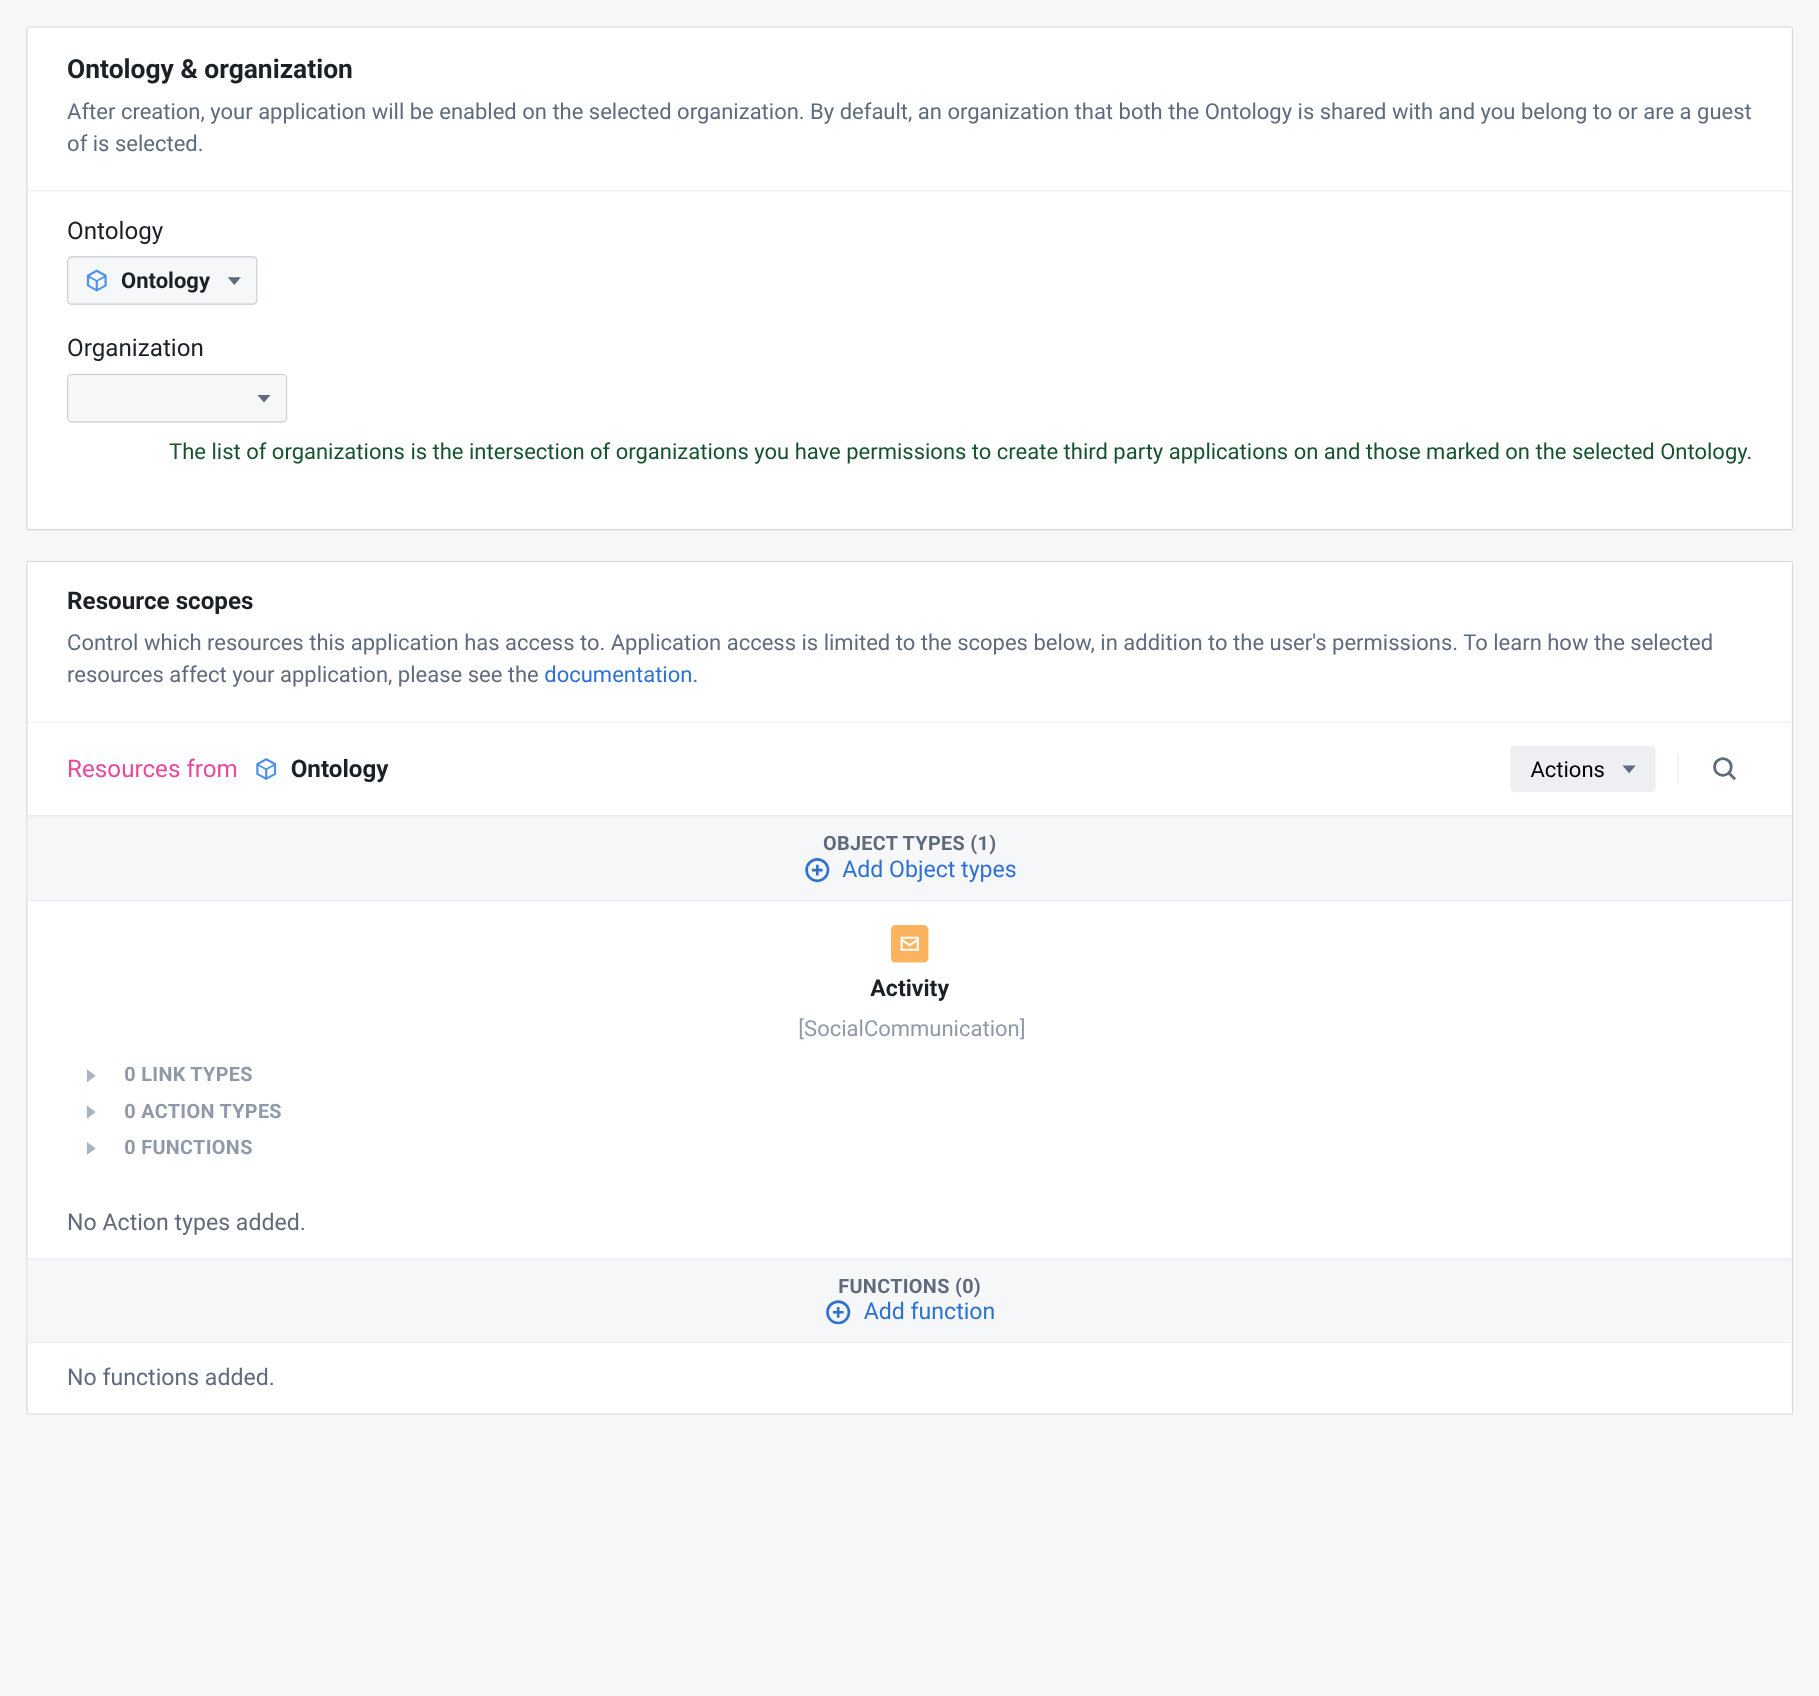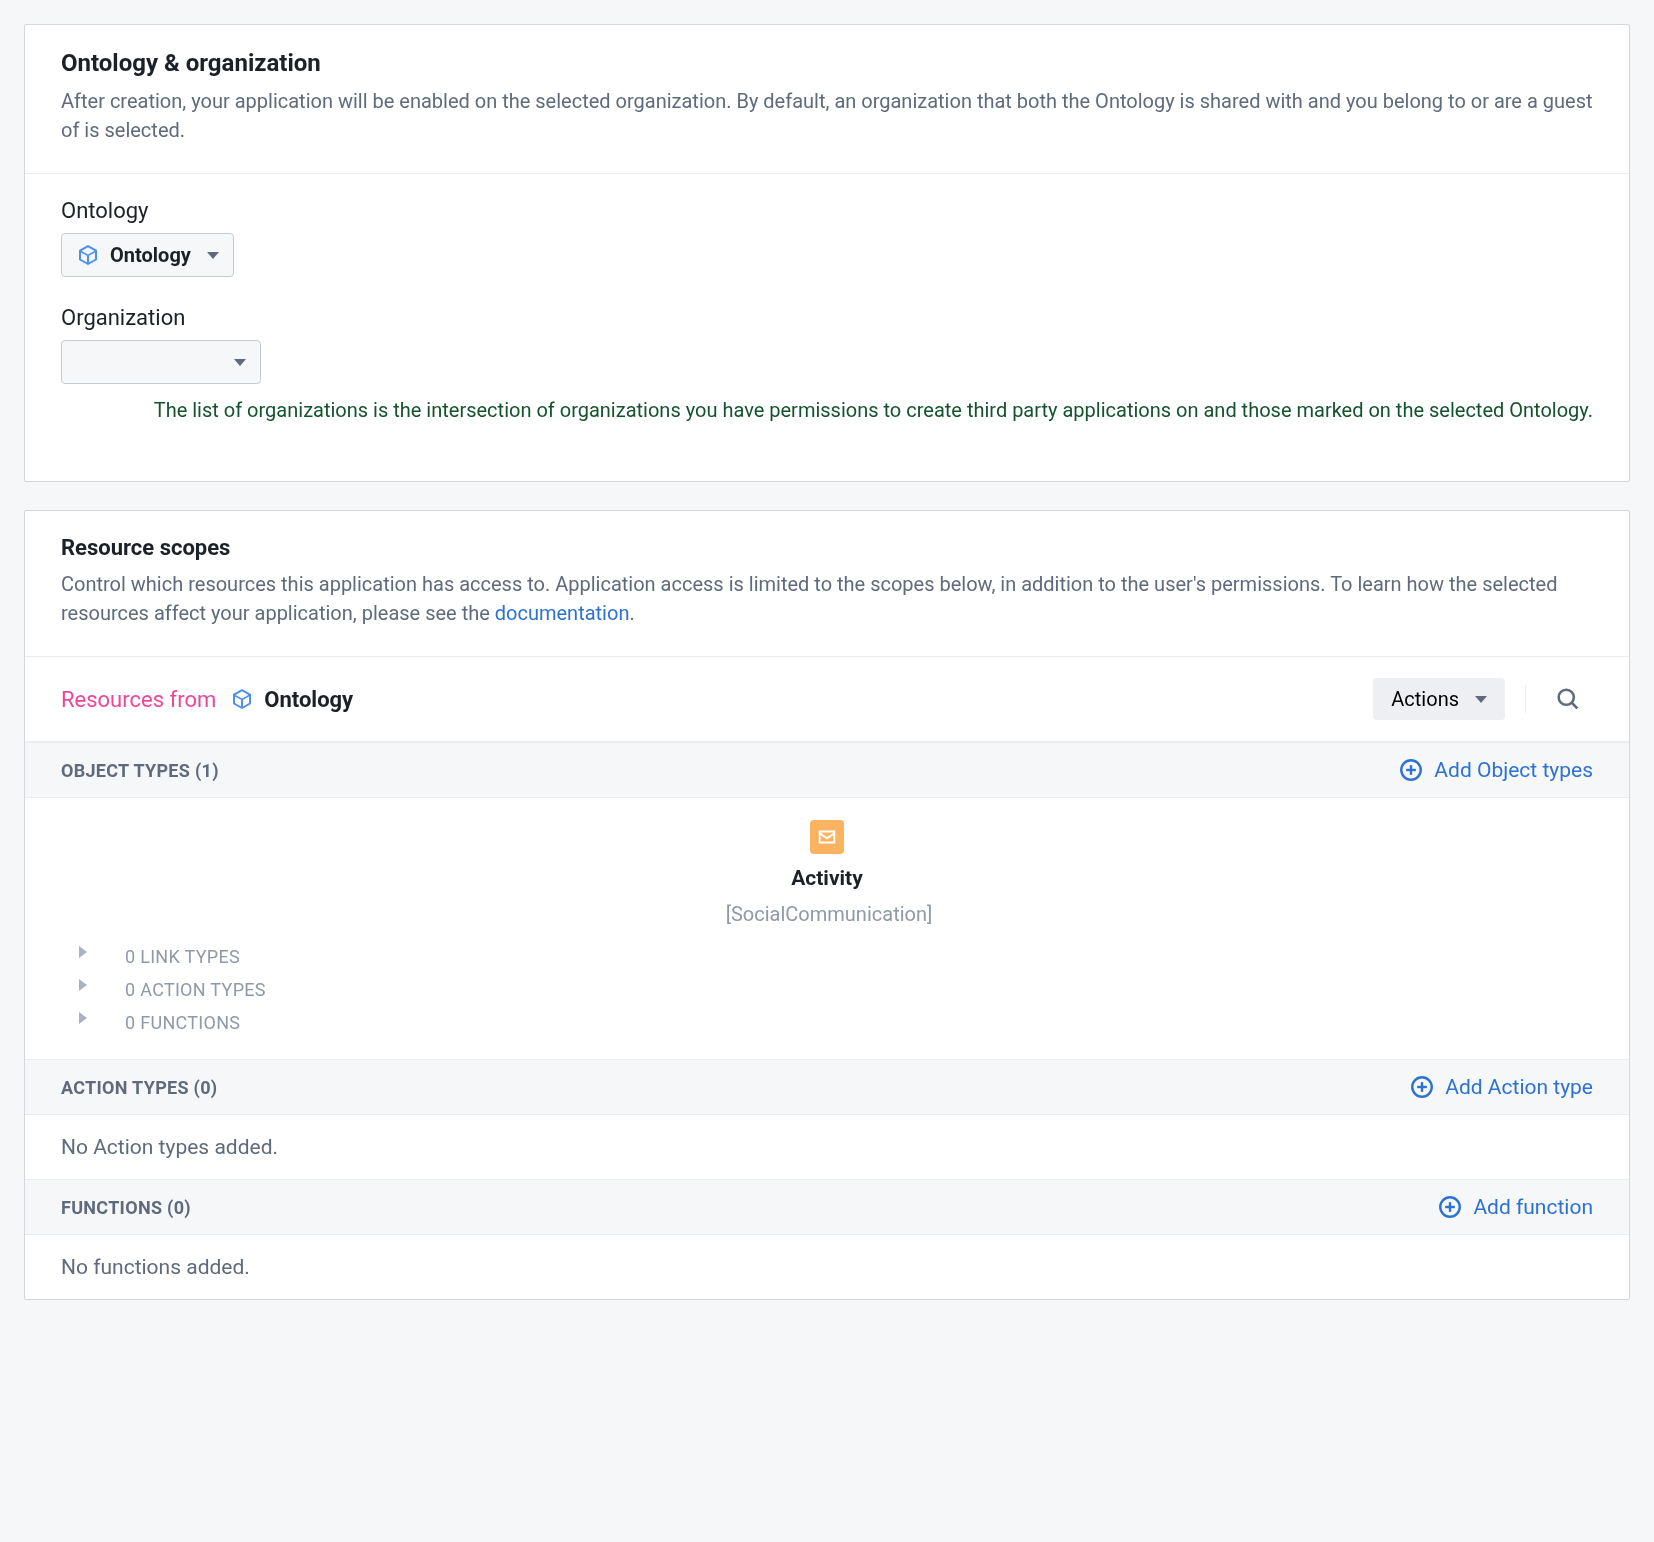--- a/index.html
+++ b/index.html
@@ -99,21 +99,21 @@
     display:flex; align-items:center; justify-content:center;
     margin-left: 20px;
   }
   .search-cell svg { width: 28px; height: 28px; color: #5f6b7c; }
   .section-row {
     display: flex; align-items: center; justify-content: space-between;
     background: #f6f7f9;
     border-bottom: 1px solid #e9ecf0;
     padding: 14px 36px;
   }
-  .panel .section-row:not(:first-of-type) { border-top: 1px solid #e9ecf0; }
+  .panel .section-row:not(:first-of-type) { border-top: 1px solid #e9ecf0; flex-direction: column; }
   .section-label {
     font-size: 18px;
     font-weight: 700;
     color: #5f6b7c;
     letter-spacing: 0.3px;
   }
   .add-link {
     display: inline-flex; align-items: center; gap: 10px;
     color: #2d72d2; font-size: 21px; cursor: pointer;
     font-weight: 400;
@@ -123,21 +123,21 @@
   .object-header { display: flex; align-items: center; gap: 12px; margin-bottom: 14px; flex-direction: column; }
   .mail-icon {
     width: 34px; height: 34px; background: #fbb360;
     border-radius: 4px; display:flex; align-items:center; justify-content:center;
     flex-shrink:0;
   }
   .mail-icon svg { width: 22px; height: 22px; color: #fff; }
   .object-name { font-weight: 700; font-size: 21px; }
   .object-id { color: #8f99a8; font-size: 20px; margin-left: 4px; }
   .sub-list { padding-left: 18px; }
-  .sub-item { display:flex; align-items:flex-start; gap: 38px; padding: 6px 0; color: #8f99a8; font-size: 18px; font-weight: 400; letter-spacing:0.3px; cursor:pointer;}
+  .sub-item { display:flex; align-items:center; gap: 26px; padding: 6px 0; color: #8f99a8; font-size: 18px; font-weight: 700; letter-spacing:0.3px; cursor:pointer;}
   .sub-item .tri {
     width:0; height:0;
     border-top: 6px solid transparent;
     border-bottom: 6px solid transparent;
     border-left: 8px solid #abb3bf;
   }
   .empty-row { padding: 20px 36px; color: #5f6b7c; font-size: 21px; }
 </style>
 </head>
 <body>
@@ -230,31 +230,20 @@
         <span class="tri"></span>
         <span>0 ACTION TYPES</span>
       </div>
       <div class="sub-item">
         <span class="tri"></span>
         <span>0 FUNCTIONS</span>
       </div>
     </div>
   </div>
 
-  <div class="section-row">
-    <span class="section-label">ACTION TYPES (0)</span>
-    <span class="add-link">
-      <svg viewBox="0 0 24 24" fill="none" stroke="currentColor" stroke-width="2.2">
-          <circle cx="12" cy="12" r="9"></circle>
-          <line x1="12" y1="7.5" x2="12" y2="16.5"></line>
-          <line x1="7.5" y1="12" x2="16.5" y2="12"></line>
-        </svg>
-      <span>Add Action type</span>
-    </span>
-  </div>
   <div class="empty-row">No Action types added.</div>
 
   <div class="section-row">
     <span class="section-label">FUNCTIONS (0)</span>
     <span class="add-link">
       <svg viewBox="0 0 24 24" fill="none" stroke="currentColor" stroke-width="2.2">
           <circle cx="12" cy="12" r="9"></circle>
           <line x1="12" y1="7.5" x2="12" y2="16.5"></line>
           <line x1="7.5" y1="12" x2="16.5" y2="12"></line>
         </svg>

